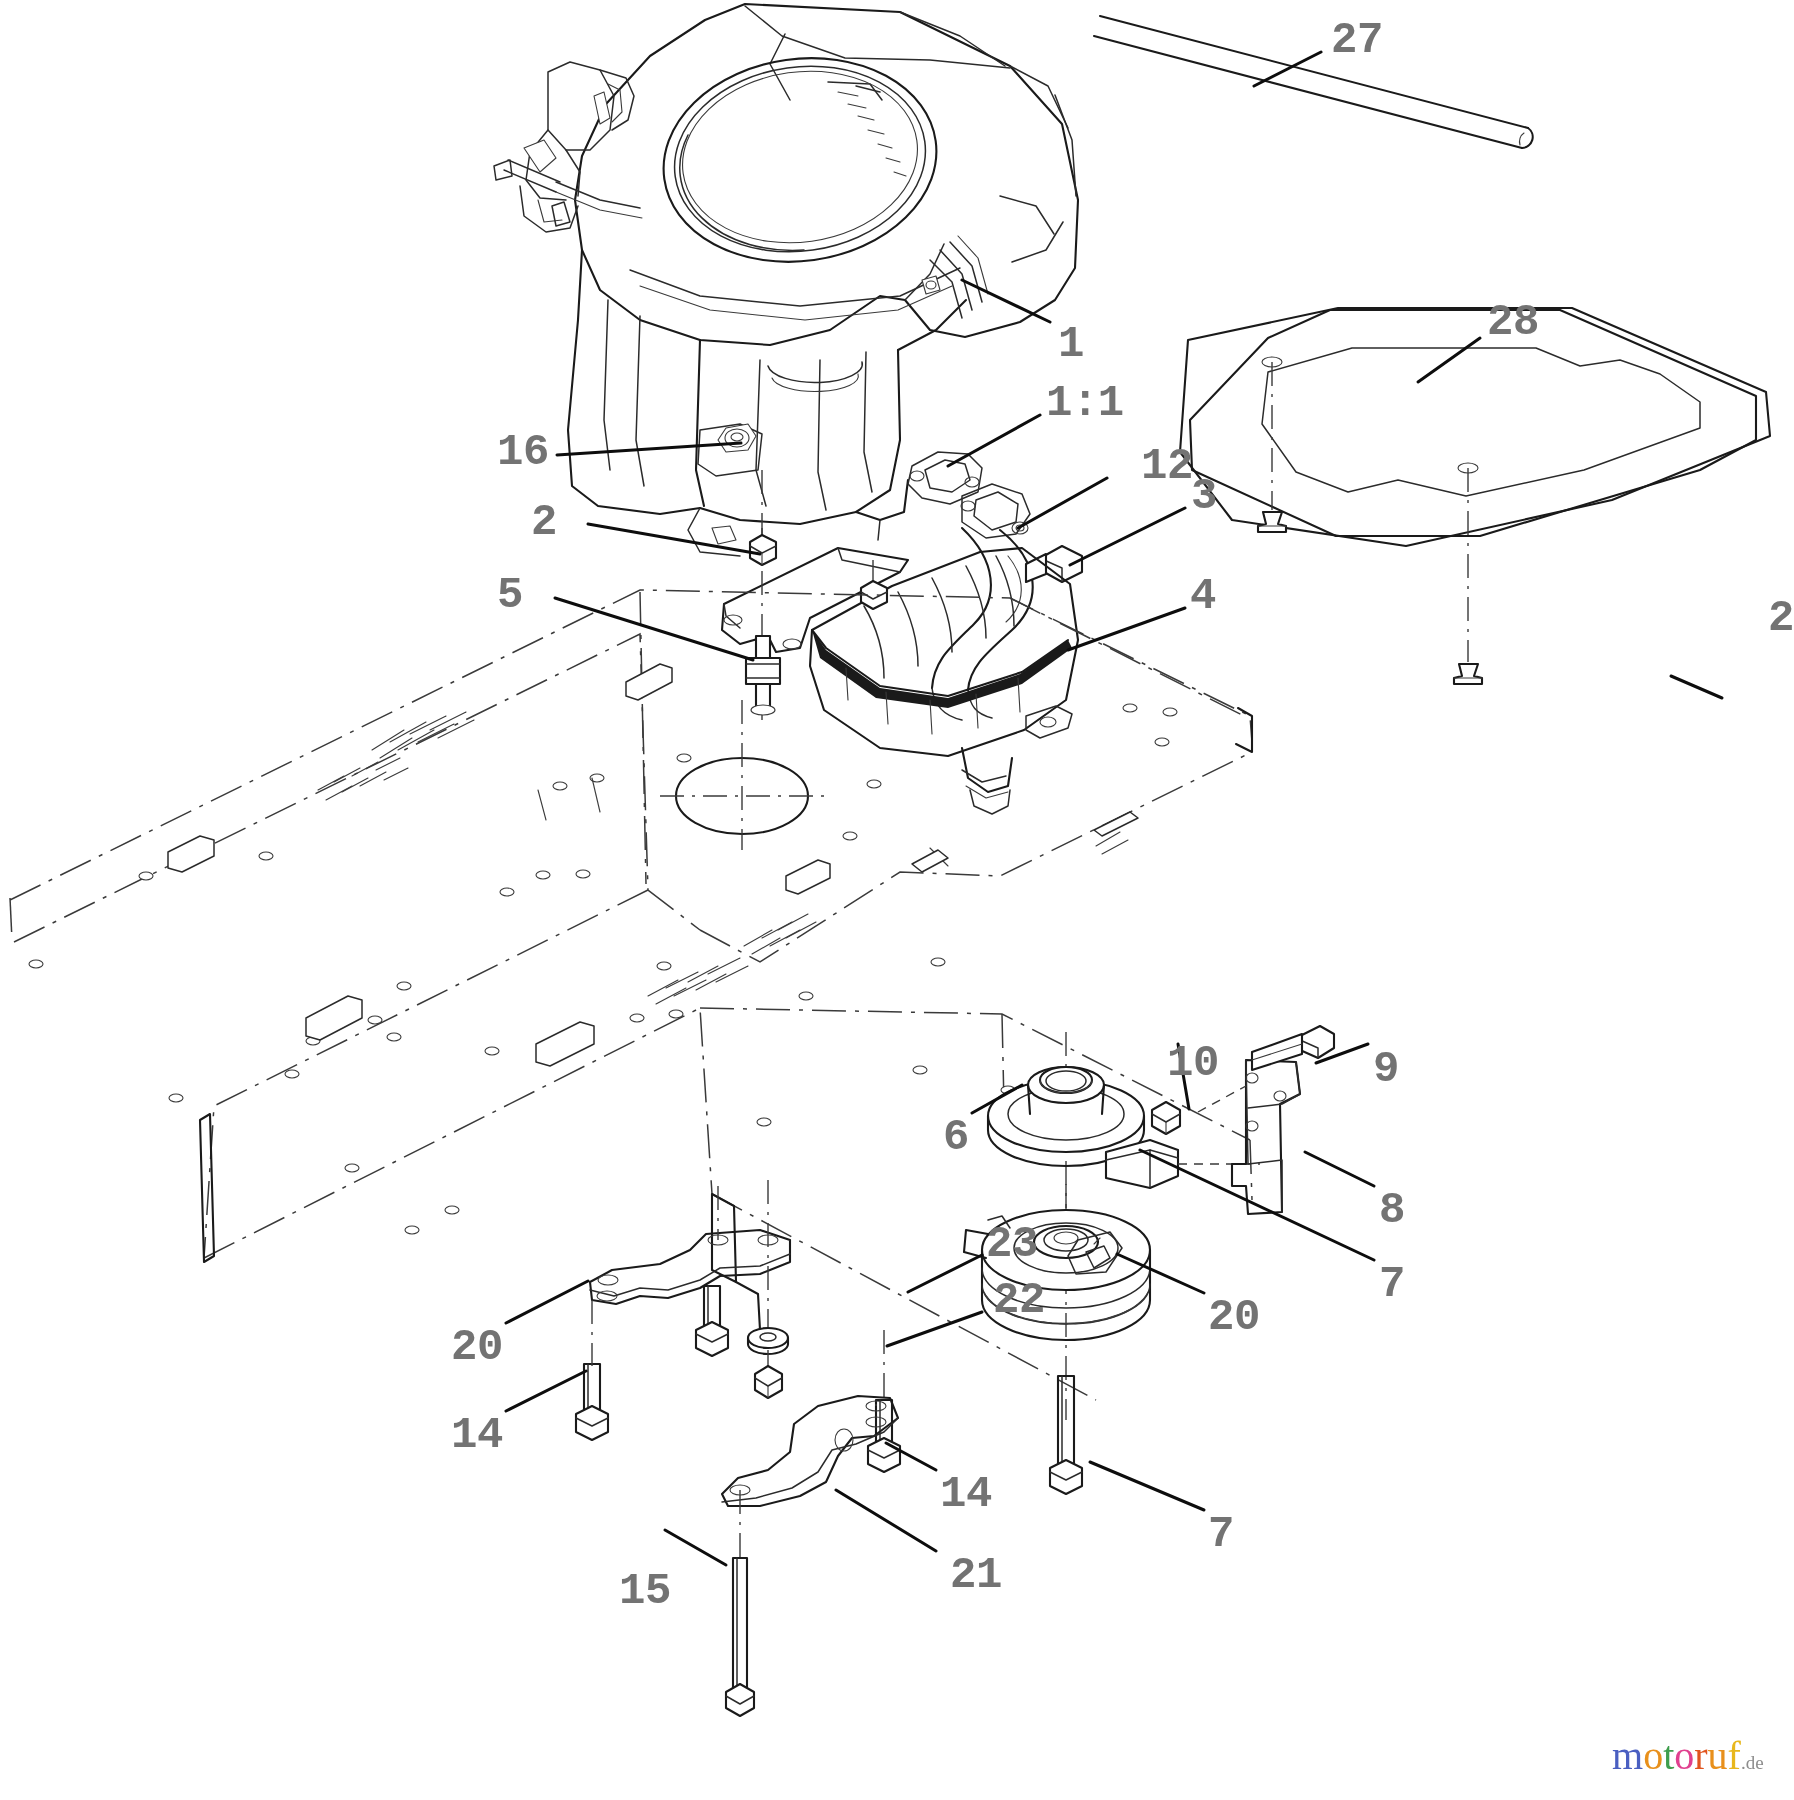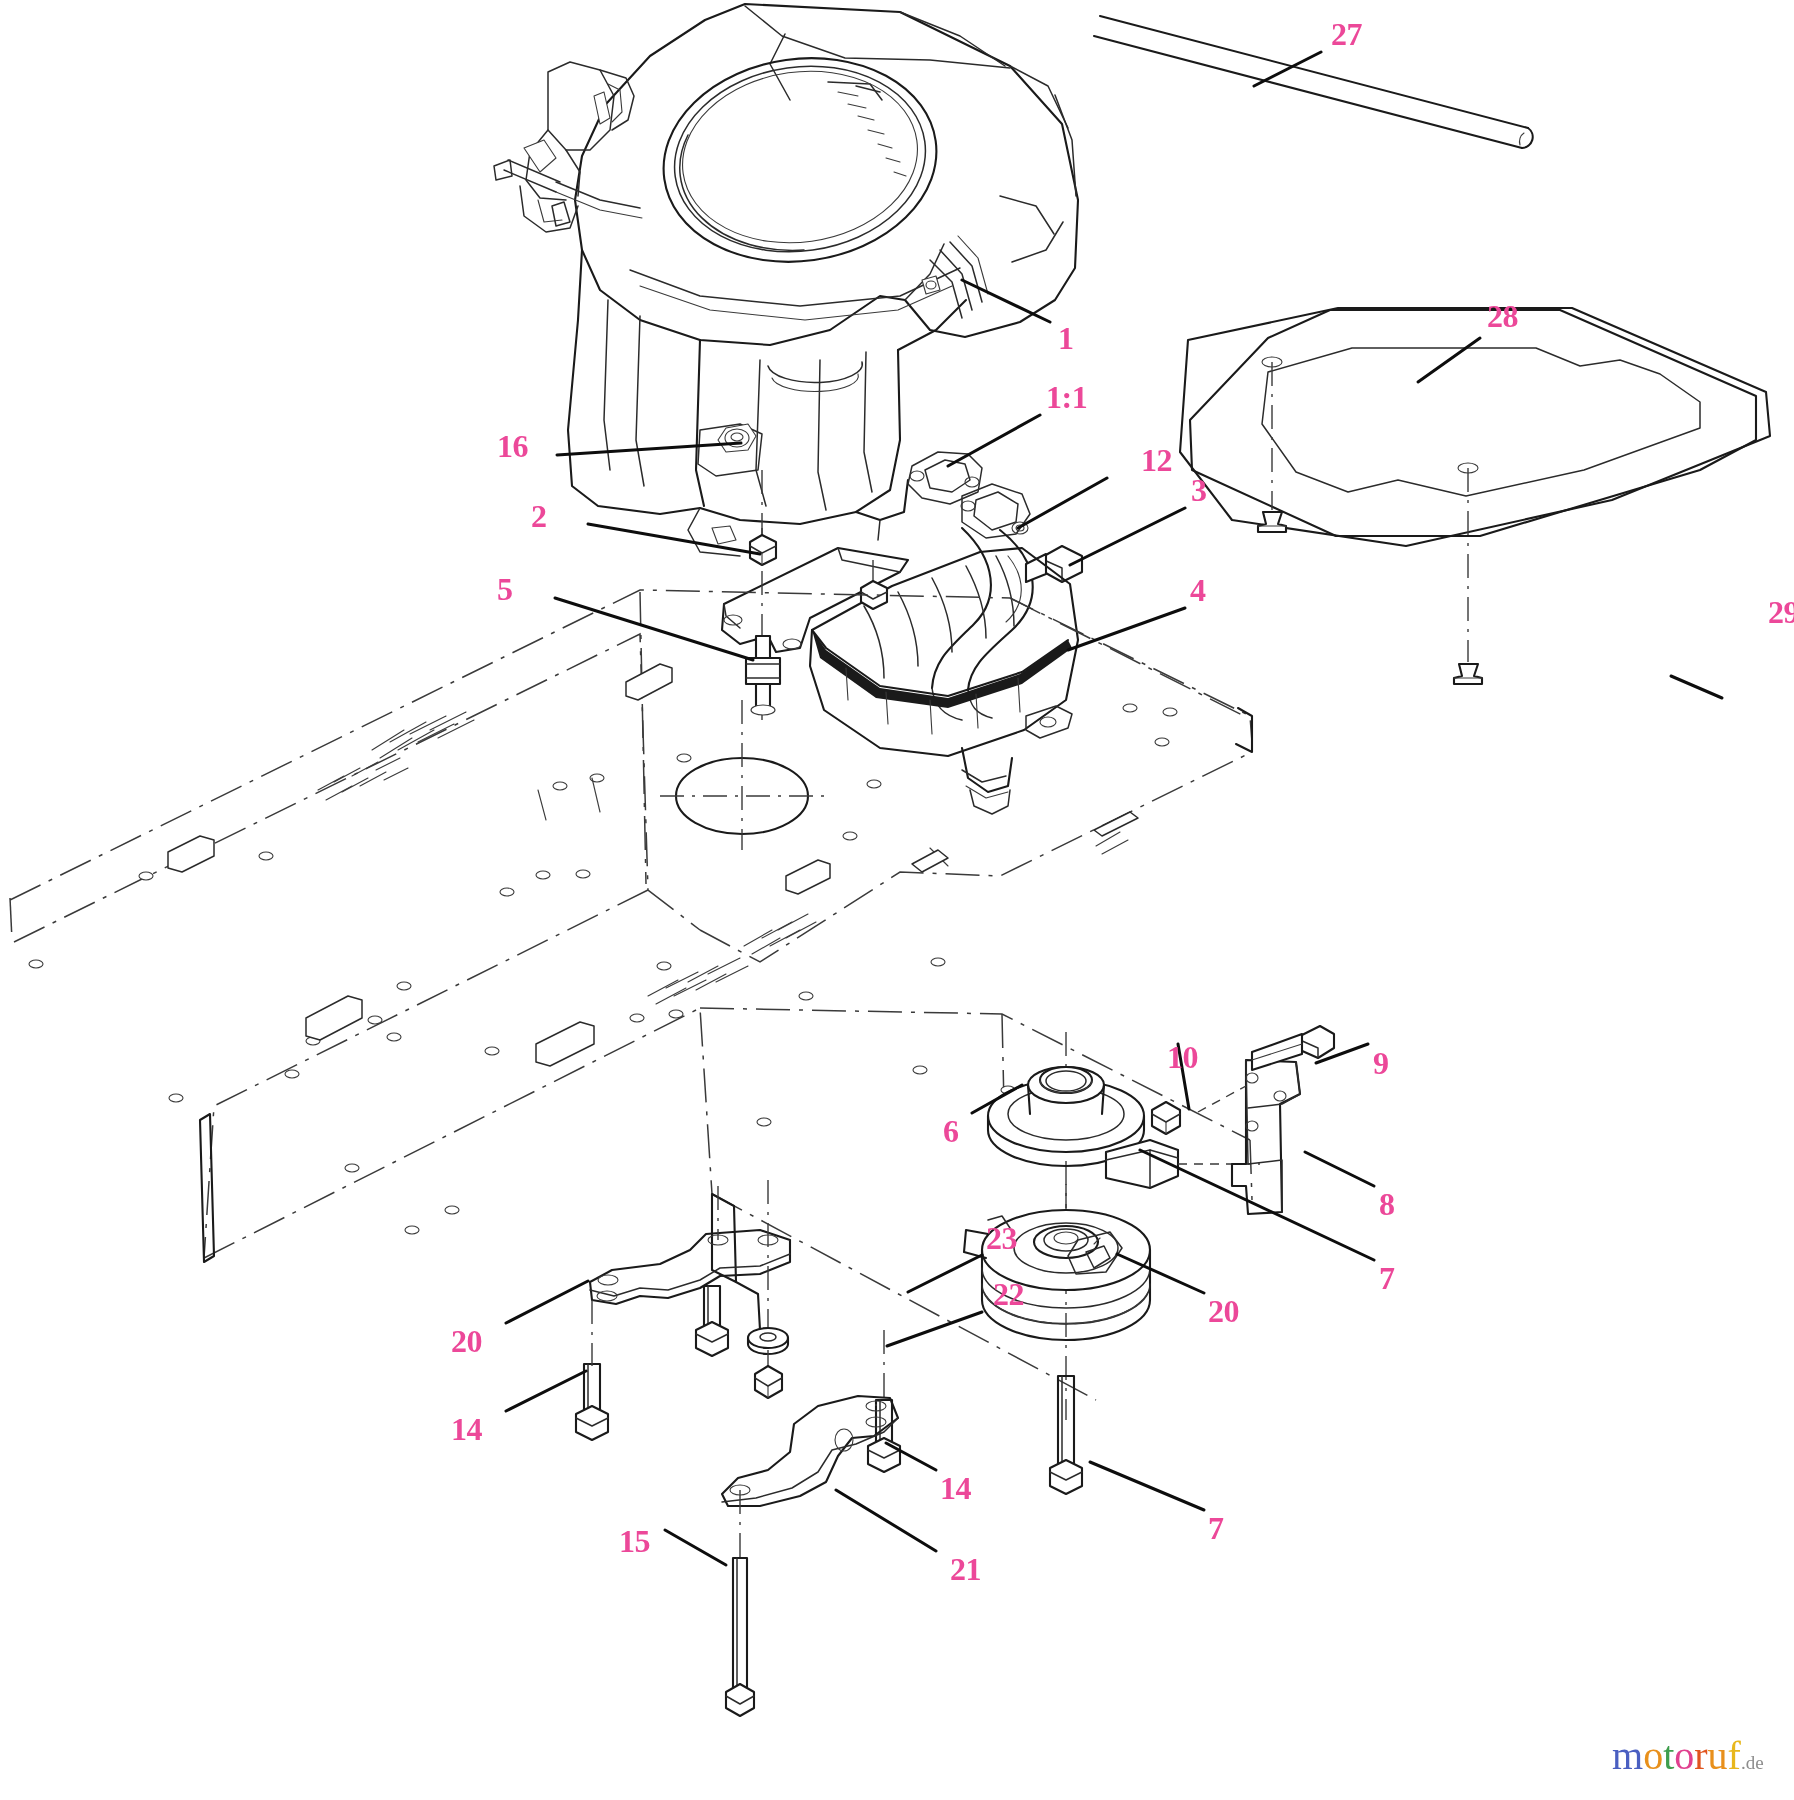--- a/index.html
+++ b/index.html
@@ -1,20 +1,20 @@
 <!DOCTYPE html>
 <html><head>
 <meta charset="utf-8">
 <style>
   html,body{margin:0;padding:0;background:#ffffff;}
   body{font-family:"Liberation Sans",sans-serif;}
   #stage{position:relative;width:1794px;height:1800px;background:#fff;overflow:hidden;}
   #art{position:absolute;left:0;top:0;width:1794px;height:1800px;}
-  .callout{position:absolute;font-family:Liberation Serif, serif;font-weight:bold;
-           font-size:32px;color:#ec4899;line-height:1;white-space:nowrap;letter-spacing:-0.5px;}
+  .callout{position:absolute;font-family:Liberation Mono, monospace;font-weight:bold;
+           font-size:44px;color:#737373;line-height:1;white-space:nowrap;letter-spacing:-0.5px;}
   .wm{position:absolute;font-family:"Liberation Serif",serif;font-size:40px;line-height:1;white-space:nowrap;}
   .wm span{display:inline-block;}
   .wm .suffix{font-size:19px;color:#8d8d8d;vertical-align:baseline;}
 </style>
 </head>
 <body>
 
 <div id="stage">
 
   <svg id="art" viewBox="0 0 1794 1800" xmlns="http://www.w3.org/2000/svg">
@@ -515,18 +515,18 @@
   <div class="callout" style="left:943px;top:1115px;">6</div>
   <div class="callout" style="left:1379px;top:1188px;">8</div>
   <div class="callout" style="left:1379px;top:1262px;">7</div>
   <div class="callout" style="left:986px;top:1222px;">23</div>
   <div class="callout" style="left:986px;top:1278px;margin-left:7px;">22</div>
   <div class="callout" style="left:1208px;top:1295px;">20</div>
   <div class="callout" style="left:451px;top:1325px;">20</div>
   <div class="callout" style="left:451px;top:1413px;">14</div>
   <div class="callout" style="left:940px;top:1472px;">14</div>
   <div class="callout" style="left:1208px;top:1512px;">7</div>
-  <div class="callout" style="left:619px;top:1525px;">15</div>
+  <div class="callout" style="left:619px;top:1569px;">15</div>
   <div class="callout" style="left:940px;top:1553px;margin-left:10px;">21</div>
 
   <div class="wm" id="watermark" style="left:1612px;top:1736px;"><span style="color: rgb(74, 95, 193);">m</span><span style="color: rgb(232, 144, 28);">o</span><span style="color: rgb(63, 158, 77);">t</span><span style="color: rgb(224, 64, 143);">o</span><span style="color: rgb(224, 85, 31);">r</span><span style="color: rgb(232, 144, 28);">u</span><span style="color: rgb(232, 183, 28);">f</span><span class="suffix" style="color: rgb(141, 141, 141);">.de</span></div>
 
 </div>
 
 </body></html>

